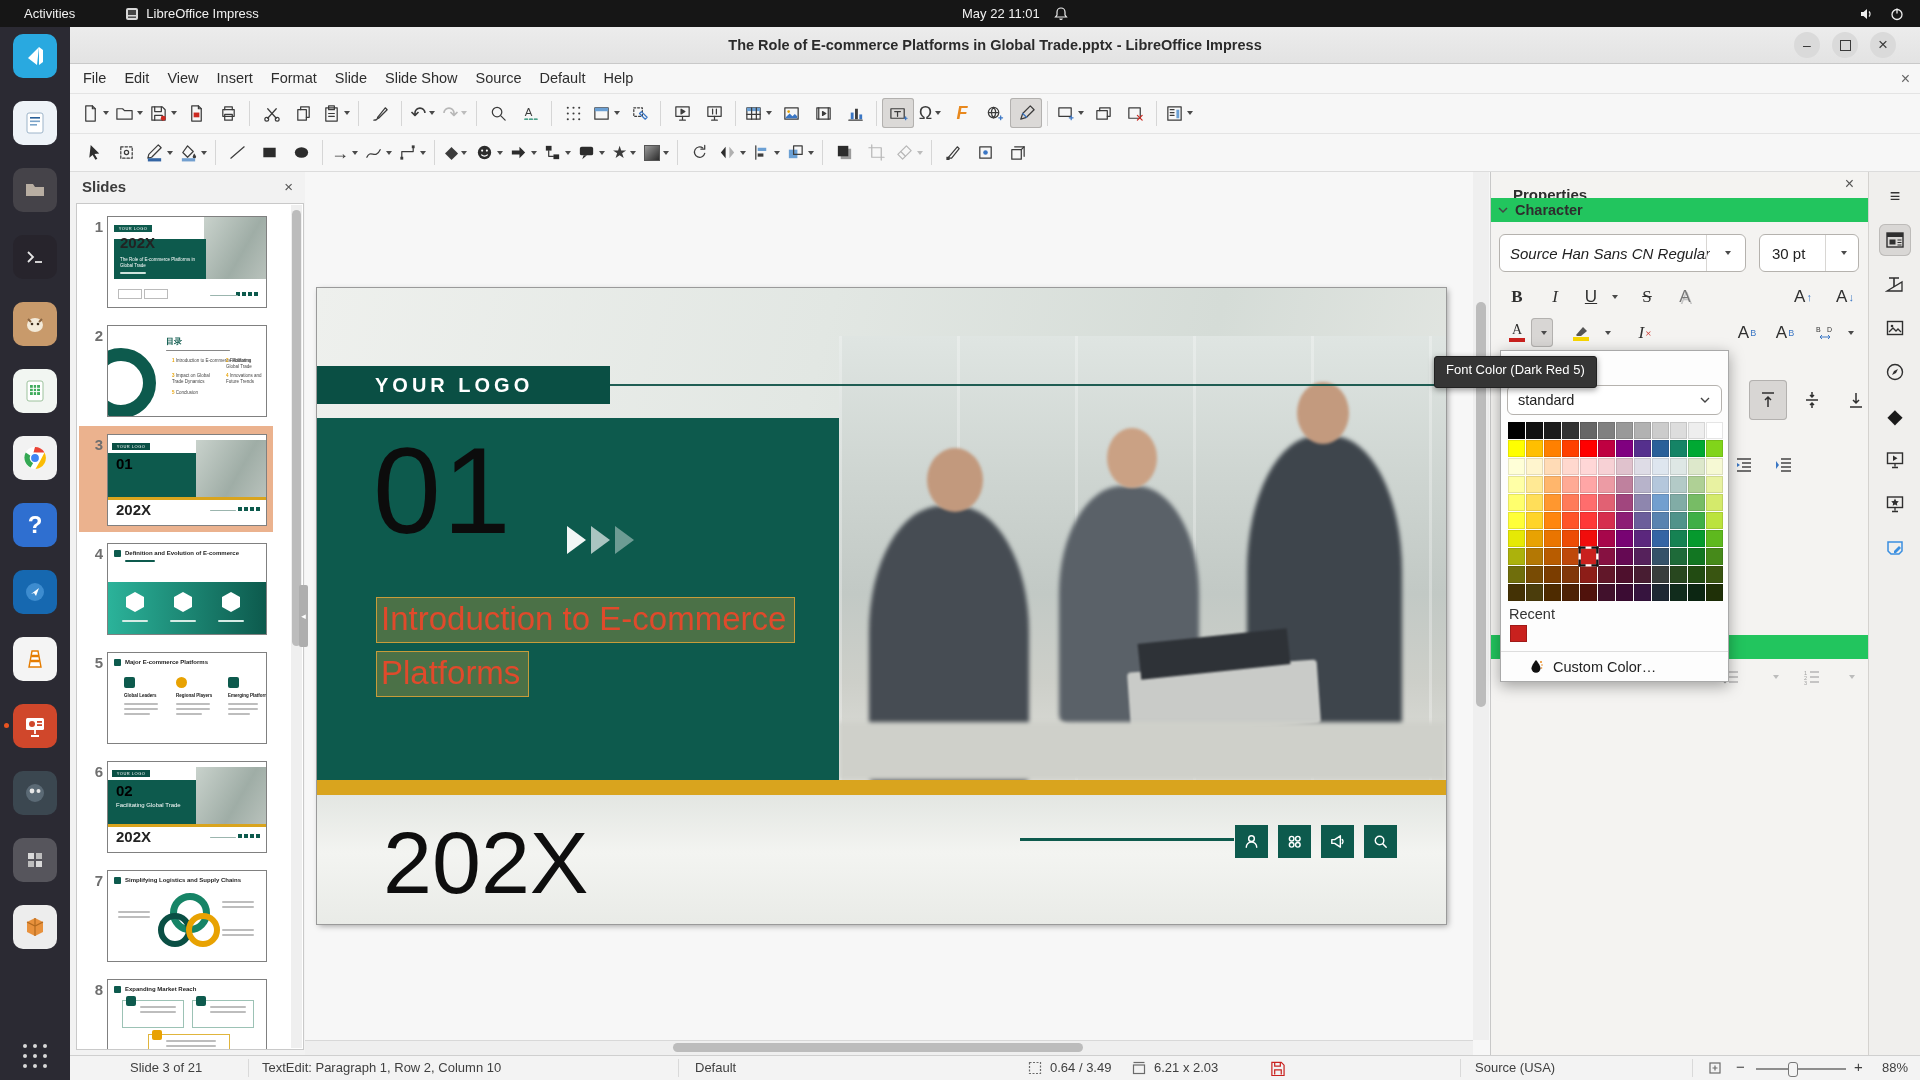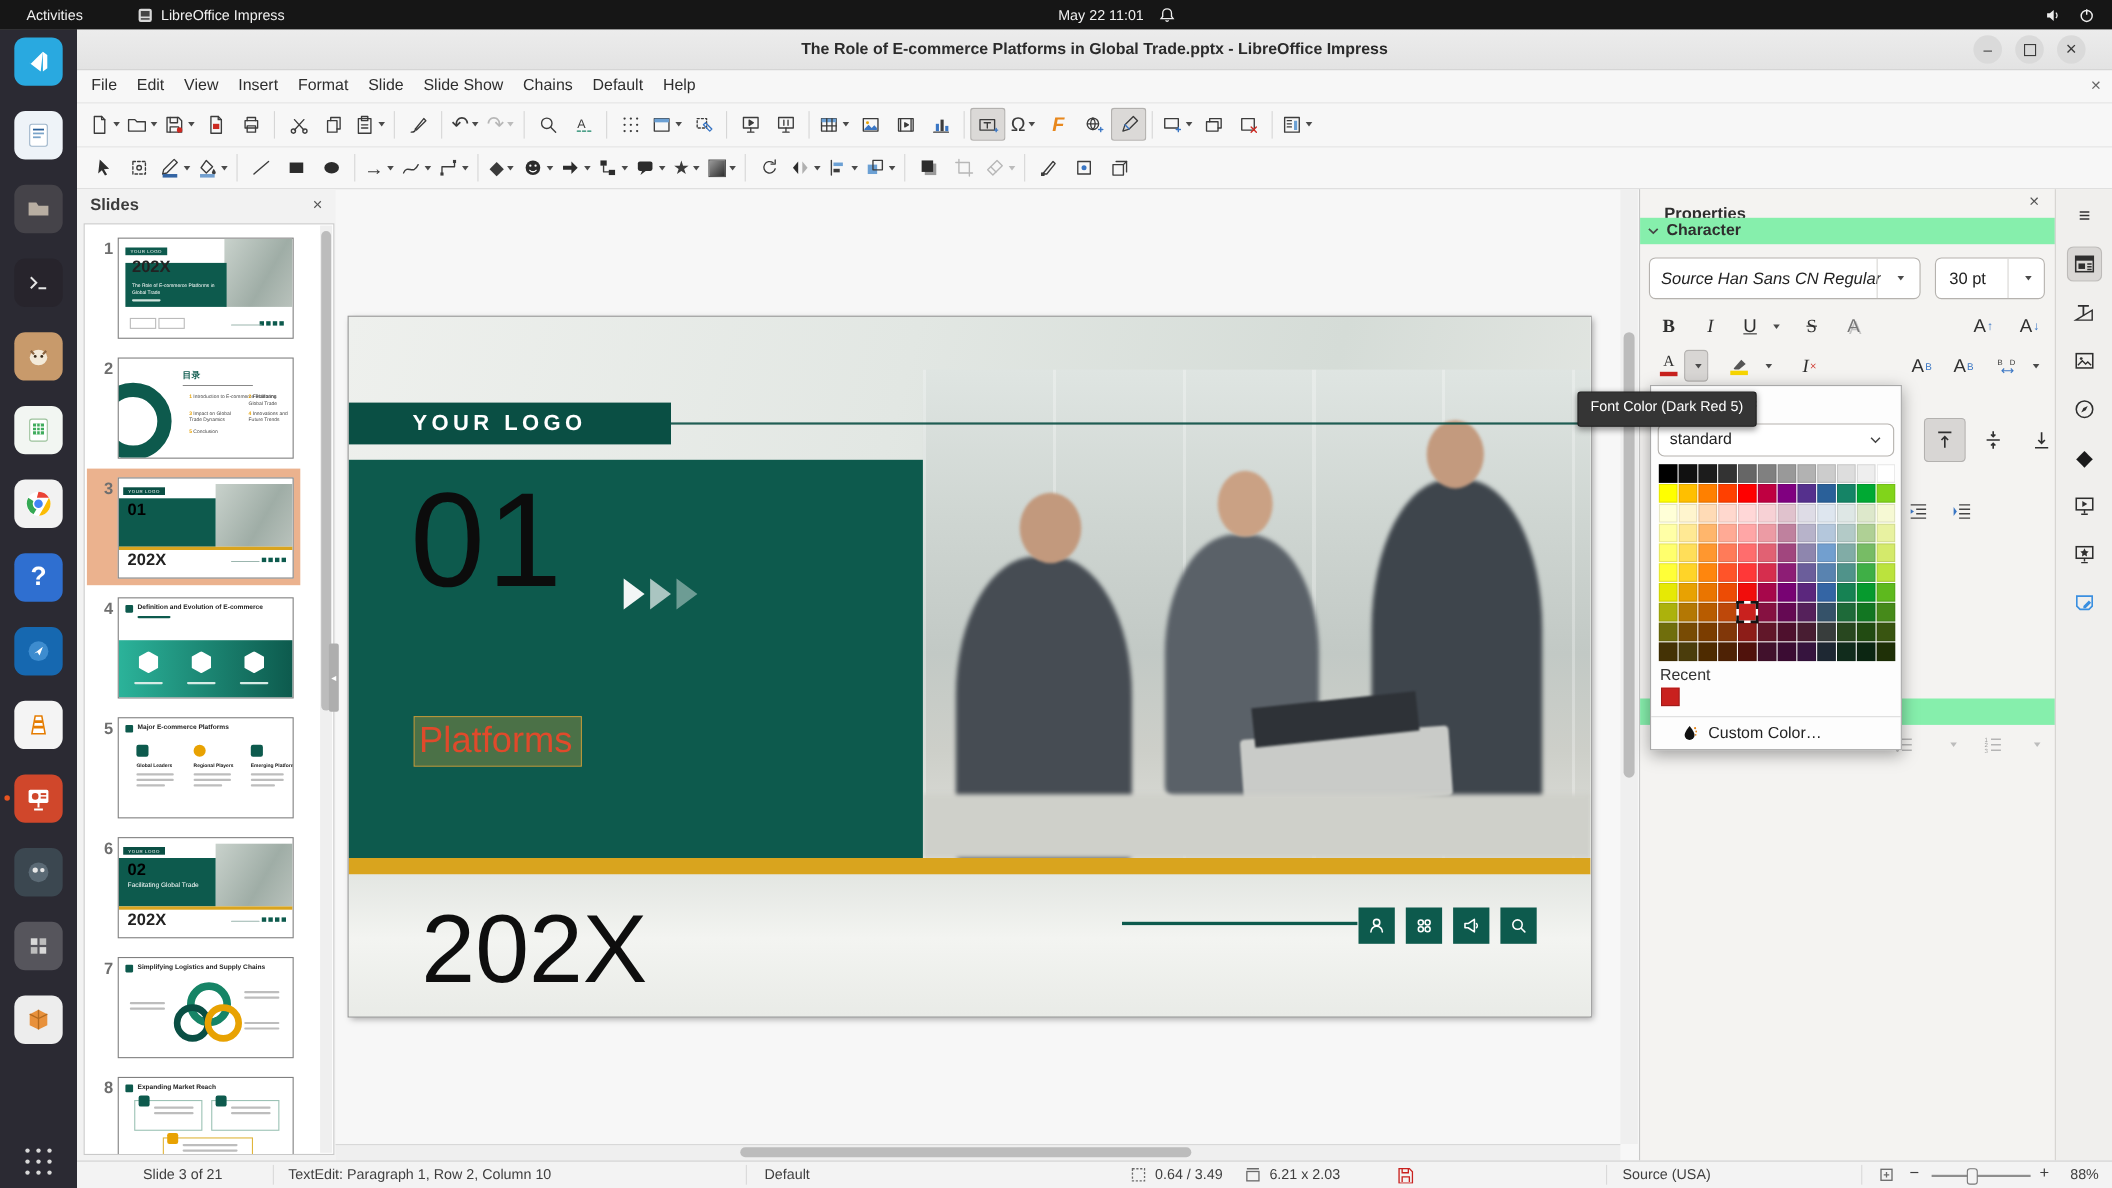--- a/index.html
+++ b/index.html
@@ -70,21 +70,21 @@
   #year{position:absolute;left:66px;top:24px;font-size:88px;color:#0e0e0e;line-height:1}
   #tealline{position:absolute;left:703px;top:43px;width:214px;height:3px;background:#0d5a4d}
   .sqbtn{width:33px;height:33px;background:#0d5a4d;display:flex;align-items:center;justify-content:center}
   .sqbtn svg{width:19px;height:19px;fill:none;stroke:#fff;stroke-width:1.5;stroke-linecap:round;stroke-linejoin:round}
   
   .sbtrack{background:#efefef}
   .sbthumb{background:#bcbcbc;border-radius:5px}
   
   #deck{left:1420px;top:145px;width:378px;height:883px;background:#f4f3f1;border-left:1px solid #c8c8c8;box-sizing:border-box}
   #deck .dhd{position:absolute;left:22px;top:14px;font-size:15px;font-weight:bold;color:#2e2e2e}
-  .secbar{position:absolute;left:0;width:410px;height:24px;background:#86efac;display:flex;align-items:center;font-size:14.5px;font-weight:bold;color:#2e2e2e}
+  .secbar{position:absolute;left:0;width:410px;height:24px;background:#22c55e;display:flex;align-items:center;font-size:14.5px;font-weight:bold;color:#2e2e2e}
   .box{position:absolute;background:#fff;border:1px solid #b5b2ae;border-radius:6px;box-sizing:border-box;display:flex;align-items:center}
   .pbtn{position:absolute;width:32px;height:29px;display:flex;align-items:center;justify-content:center;border-radius:4px;font-size:17px;color:#2f2f2f}
   .pbtn.on{background:#d8d6d4;box-shadow:inset 0 0 0 1px #b3b1af}
   .bluearr{color:#3a76c4;font-size:11px;margin-left:1px}
   
   #cpop{left:1430px;top:323px;width:227px;height:330px;background:#fdfdfd;border:1px solid #a9a9a9;
     box-shadow:0 4px 14px rgba(0,0,0,.35);z-index:5}
   #cpop .auto{position:absolute;left:10px;top:7px;display:flex;align-items:center;font-size:14px;color:#333}
   #cpop .auto .cb{width:14px;height:14px;border:1px solid #8a8a8a;background:#fff;margin-right:8px}
   #palsel{position:absolute;left:6px;top:34px;width:215px;height:30px;background:#fff;border:1px solid #b5b2ae;border-radius:6px;box-sizing:border-box;display:flex;align-items:center;padding:0 10px;font-size:14.5px;color:#222}
@@ -265,21 +265,21 @@
   </div>
 
   <div id="menubar" class="abs">
     <span class="m">File</span>
     <span class="m">Edit</span>
     <span class="m">View</span>
     <span class="m">Insert</span>
     <span class="m">Format</span>
     <span class="m">Slide</span>
     <span class="m">Slide Show</span>
-    <span class="m">Chains</span>
+    <span class="m">Source</span>
     <span class="m">Default</span>
     <span class="m">Help</span>
     <span style="position:absolute;right:14px;color:#666;font-size:16px">×</span>
   </div>
 
   <div id="toolbar1" class="tb abs">
     <div class="tbi">
         <svg class="i" viewBox="0 0 20 20">
           <path d="M5 2h7l3 3v13H5z"></path>
           <path d="M12 2v3h3"></path>
@@ -849,20 +849,21 @@
       </div>
     <div id="lgline"></div>
 
     <div id="bignum">01</div>
     <div class="flex abs" style="left:250px;top:238px">
       <span class="chev" style="opacity:.95"></span>
         <span class="chev" style="opacity:.65"></span>
         <span class="chev" style="opacity:.4"></span>
     </div>
 
+    <div class="selbox" style="left:60px;top:310px">Introduction to E-commerce</div>
     <div class="selbox" style="left:60px;top:364px">Platforms</div>
 
     <div id="goldbar"></div>
     <div id="bstrip">
       <div id="year">202X</div>
       <div id="tealline"></div>
       <div class="flex abs" style="left:918px;top:30px;gap:10px">
         <div class="sqbtn">
             <svg viewBox="0 0 20 20">
               <circle cx="10" cy="7" r="3"></circle>

